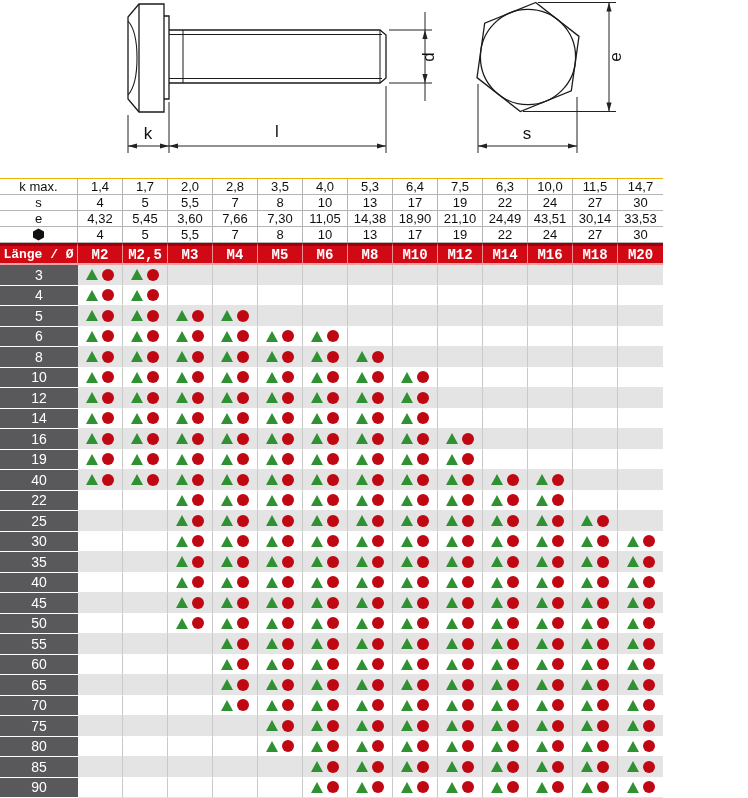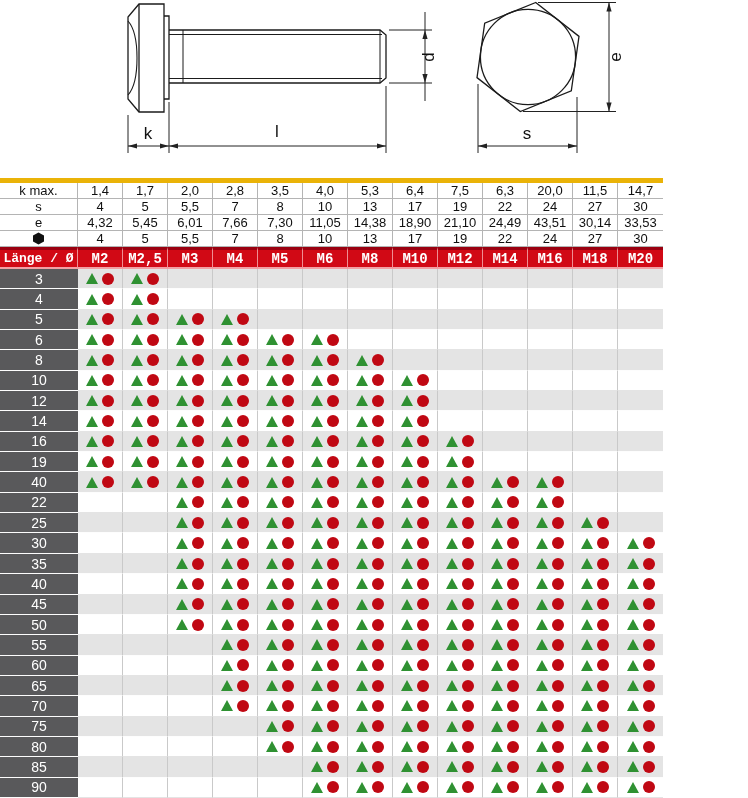--- a/index.html
+++ b/index.html
@@ -2,21 +2,21 @@
 <html style="--hdr: #d10915; --hdrdark: #9b0010; --hdrlight: #f2a0a4; --lbl: #59595b; --stripe: #e4e4e4; --green: #2f9132; --red: #c00813;"><head>
 <meta charset="utf-8">
 <style>
   html,body{margin:0;padding:0;background:#fff;}
   .page{position:relative;width:748px;height:798px;background:#fff;overflow:hidden;
         font-family:"Liberation Sans","DejaVu Sans",sans-serif;}
   .drawing{position:absolute;top:0;left:0;}
   #grid{position:absolute;top:178px;left:0;width:663px;height:620px;box-sizing:border-box;
         display:grid;grid-template-columns:78px repeat(13,1fr);
         grid-template-rows:repeat(4,16px) 22px repeat(26,1fr);
-        border-top:5px solid #eab308;}
+        border-top:1px solid #eab308;}
   .cell{display:flex;align-items:center;justify-content:center;box-sizing:border-box;overflow:hidden;line-height:1;}
   
   .spec{background:#fff;border-right:1px solid #b4b4b4;border-bottom:1px solid #b4b4b4;
         font-size:13px;color:#101010;}
   .spec.last{border-right:none;}
   
   .red{background:var(--hdr,#d10915);color:#fff;font-weight:bold;font-size:14px;
        border-top:3px solid var(--hdrdark,#9b0010);border-bottom:2px solid var(--hdrlight,#f2a0a4);
        border-right:1px solid #ef8f94;font-family:Liberation Mono, monospace;}
   .red.last{border-right:none;}
@@ -99,41 +99,41 @@
       <div class="cell spec">1,4</div>
       <div class="cell spec">1,7</div>
       <div class="cell spec">2,0</div>
       <div class="cell spec">2,8</div>
       <div class="cell spec">3,5</div>
       <div class="cell spec">4,0</div>
       <div class="cell spec">5,3</div>
       <div class="cell spec">6,4</div>
       <div class="cell spec">7,5</div>
       <div class="cell spec">6,3</div>
-      <div class="cell spec">20,0</div>
+      <div class="cell spec">10,0</div>
       <div class="cell spec">11,5</div>
       <div class="cell spec last">14,7</div>
       <div class="cell spec label-col">s</div>
       <div class="cell spec">4</div>
       <div class="cell spec">5</div>
       <div class="cell spec">5,5</div>
       <div class="cell spec">7</div>
       <div class="cell spec">8</div>
       <div class="cell spec">10</div>
       <div class="cell spec">13</div>
       <div class="cell spec">17</div>
       <div class="cell spec">19</div>
       <div class="cell spec">22</div>
       <div class="cell spec">24</div>
       <div class="cell spec">27</div>
       <div class="cell spec last">30</div>
       <div class="cell spec label-col">e</div>
       <div class="cell spec">4,32</div>
       <div class="cell spec">5,45</div>
-      <div class="cell spec">6,01</div>
+      <div class="cell spec">3,60</div>
       <div class="cell spec">7,66</div>
       <div class="cell spec">7,30</div>
       <div class="cell spec">11,05</div>
       <div class="cell spec">14,38</div>
       <div class="cell spec">18,90</div>
       <div class="cell spec">21,10</div>
       <div class="cell spec">24,49</div>
       <div class="cell spec">43,51</div>
       <div class="cell spec">30,14</div>
       <div class="cell spec last">33,53</div>

